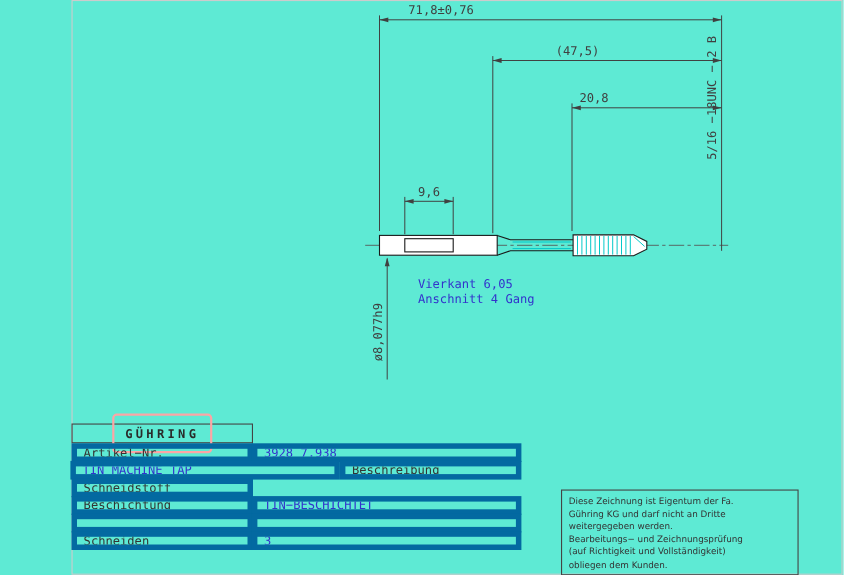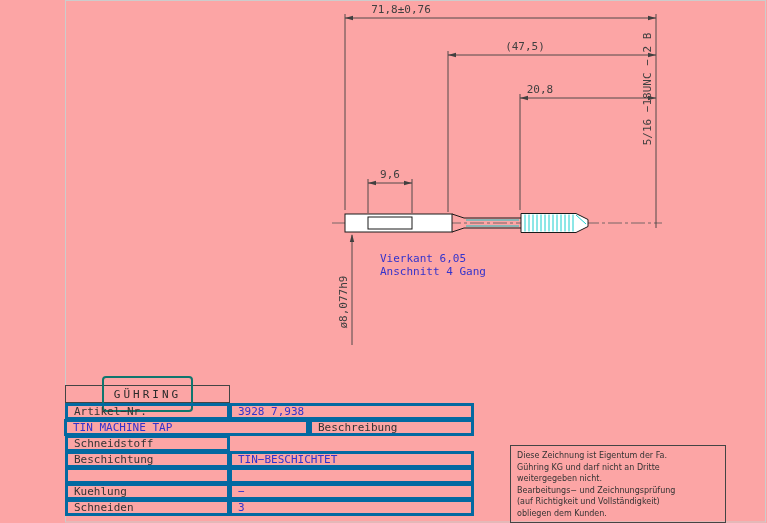--- a/index.html
+++ b/index.html
@@ -1,41 +1,41 @@
 <!DOCTYPE html>
 <html><head>
 <meta charset="utf-8">
 <style>
   * { margin:0; padding:0; box-sizing:border-box; }
   html,body { background:#fff; }
   .sheet {
-    position:relative; width:767px; height:523px; background:#fca5a5;
+    position:relative; width:767px; height:523px; background:#5eead4;
     font-family:"DejaVu Sans Mono","Liberation Mono",monospace; overflow:hidden;
   }
   svg text {
     font-family:"DejaVu Sans Mono","Liberation Mono",monospace;
     font-size:11px; fill:#404040;
   }
   svg text.blue { fill:#3333cc; }
 
   
   .tblock { position:absolute; left:65px; top:385px; width:445px; height:138px; font-size:11px; }
   .logo-cell {
     position:absolute; left:0; top:0; width:165px; height:18px;
     border:1px solid #444; display:flex; align-items:center; justify-content:center;
   }
   .logo-inner {
-    border:2px solid #0f766e; border-radius:4px; padding:16px 10px; line-height:11px; height:13px;
-    font-weight:normal; font-size:11px; letter-spacing:3px; color:#2a2a2a; display:flex; align-items:center;
+    border:2px solid #fca5a5; border-radius:4px; padding:16px 10px; line-height:11px; height:13px;
+    font-weight:bold; font-size:11px; letter-spacing:3px; color:#2a2a2a; display:flex; align-items:center;
   }
   .rows { position:absolute; left:0; top:18px; width:445px; }
   .trow { display:flex; height:17px; margin-top:-1px; }
   .trow:first-child { margin-top:0; }
   .tcell {
-    border:3px solid #0369a1; height:17px; display:flex; align-items:center;
+    border:5px solid #0369a1; height:17px; display:flex; align-items:center;
     padding:0 6px; white-space:nowrap; overflow:hidden;
   }
   .tcell.lbl { width:165px; color:#333; }
   .tcell.val { width:245px; margin-left:-1px; color:#3333cc; }
 
   
   .notice {
     position:absolute; left:510px; top:445px; width:216px; height:78px;
     border:1px solid #444; padding:4px 5px 0 6px;
     font-family:"DejaVu Sans","Liberation Sans",sans-serif;
@@ -135,32 +135,28 @@
       </div>
       <div class="trow">
         <div class="tcell lbl">Beschichtung</div>
         <div class="tcell val">TIN−BESCHICHTET</div>
       </div>
       <div class="trow">
         <div class="tcell lbl"></div>
         <div class="tcell val"></div>
       </div>
       <div class="trow">
-        <div class="tcell lbl">Kuehlung</div>
-        <div class="tcell val">−</div>
-      </div>
-      <div class="trow">
         <div class="tcell lbl">Schneiden</div>
         <div class="tcell val">3</div>
       </div>
     </div>
   </div>
 
   <div class="notice">
     <div>Diese Zeichnung ist Eigentum der Fa.</div>
     <div>Gühring KG und darf nicht an Dritte</div>
-    <div>weitergegeben nicht.</div>
+    <div>weitergegeben werden.</div>
     <div>Bearbeitungs− und Zeichnungsprüfung</div>
     <div>(auf Richtigkeit und Vollständigkeit)</div>
     <div>obliegen dem Kunden.</div>
   </div>
 
 </div>
 
 </body></html>

